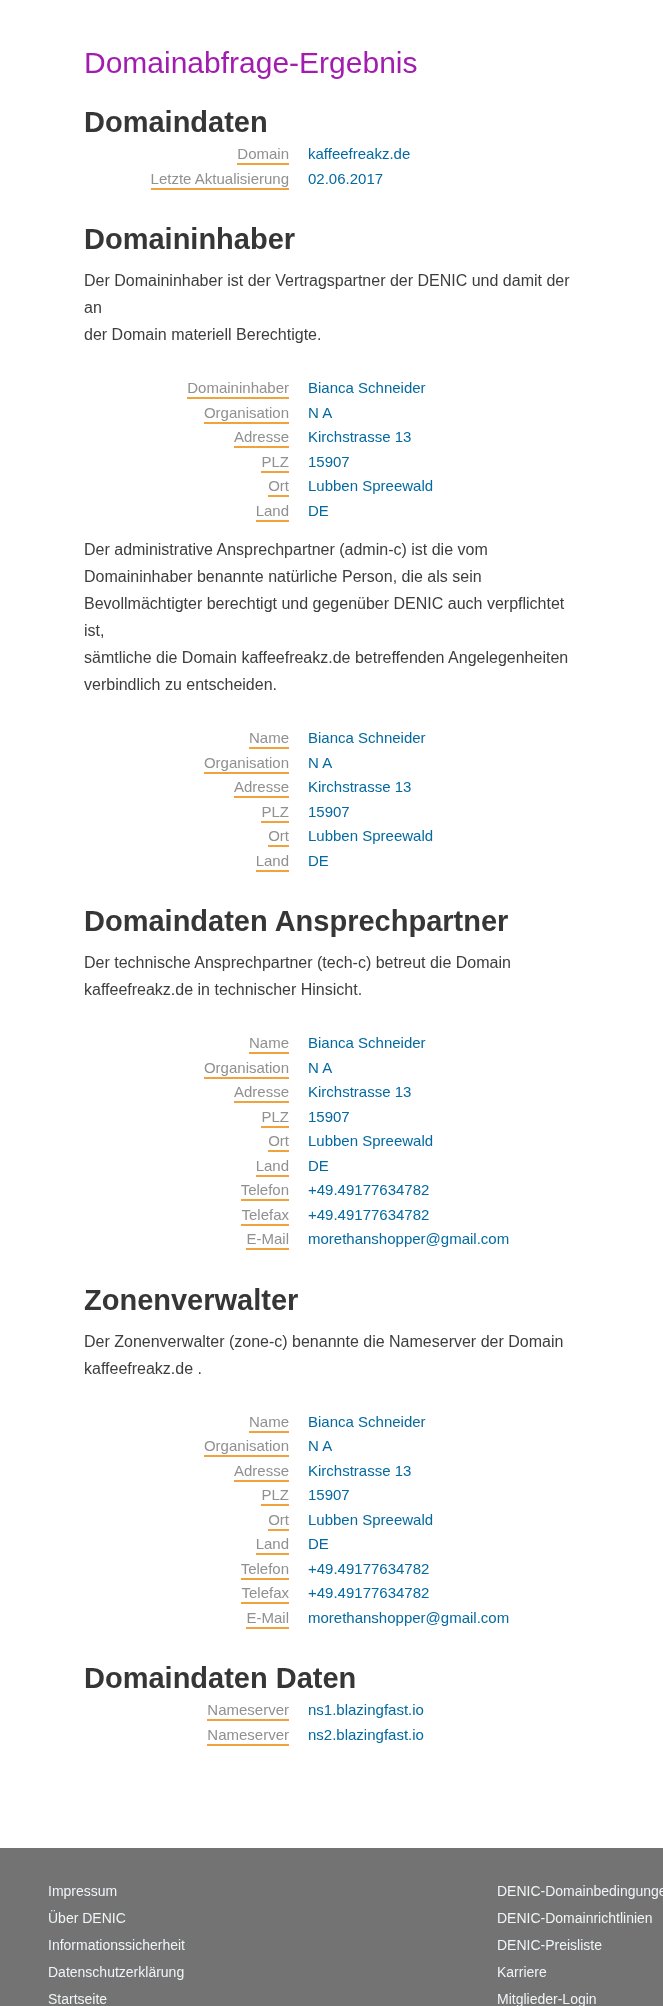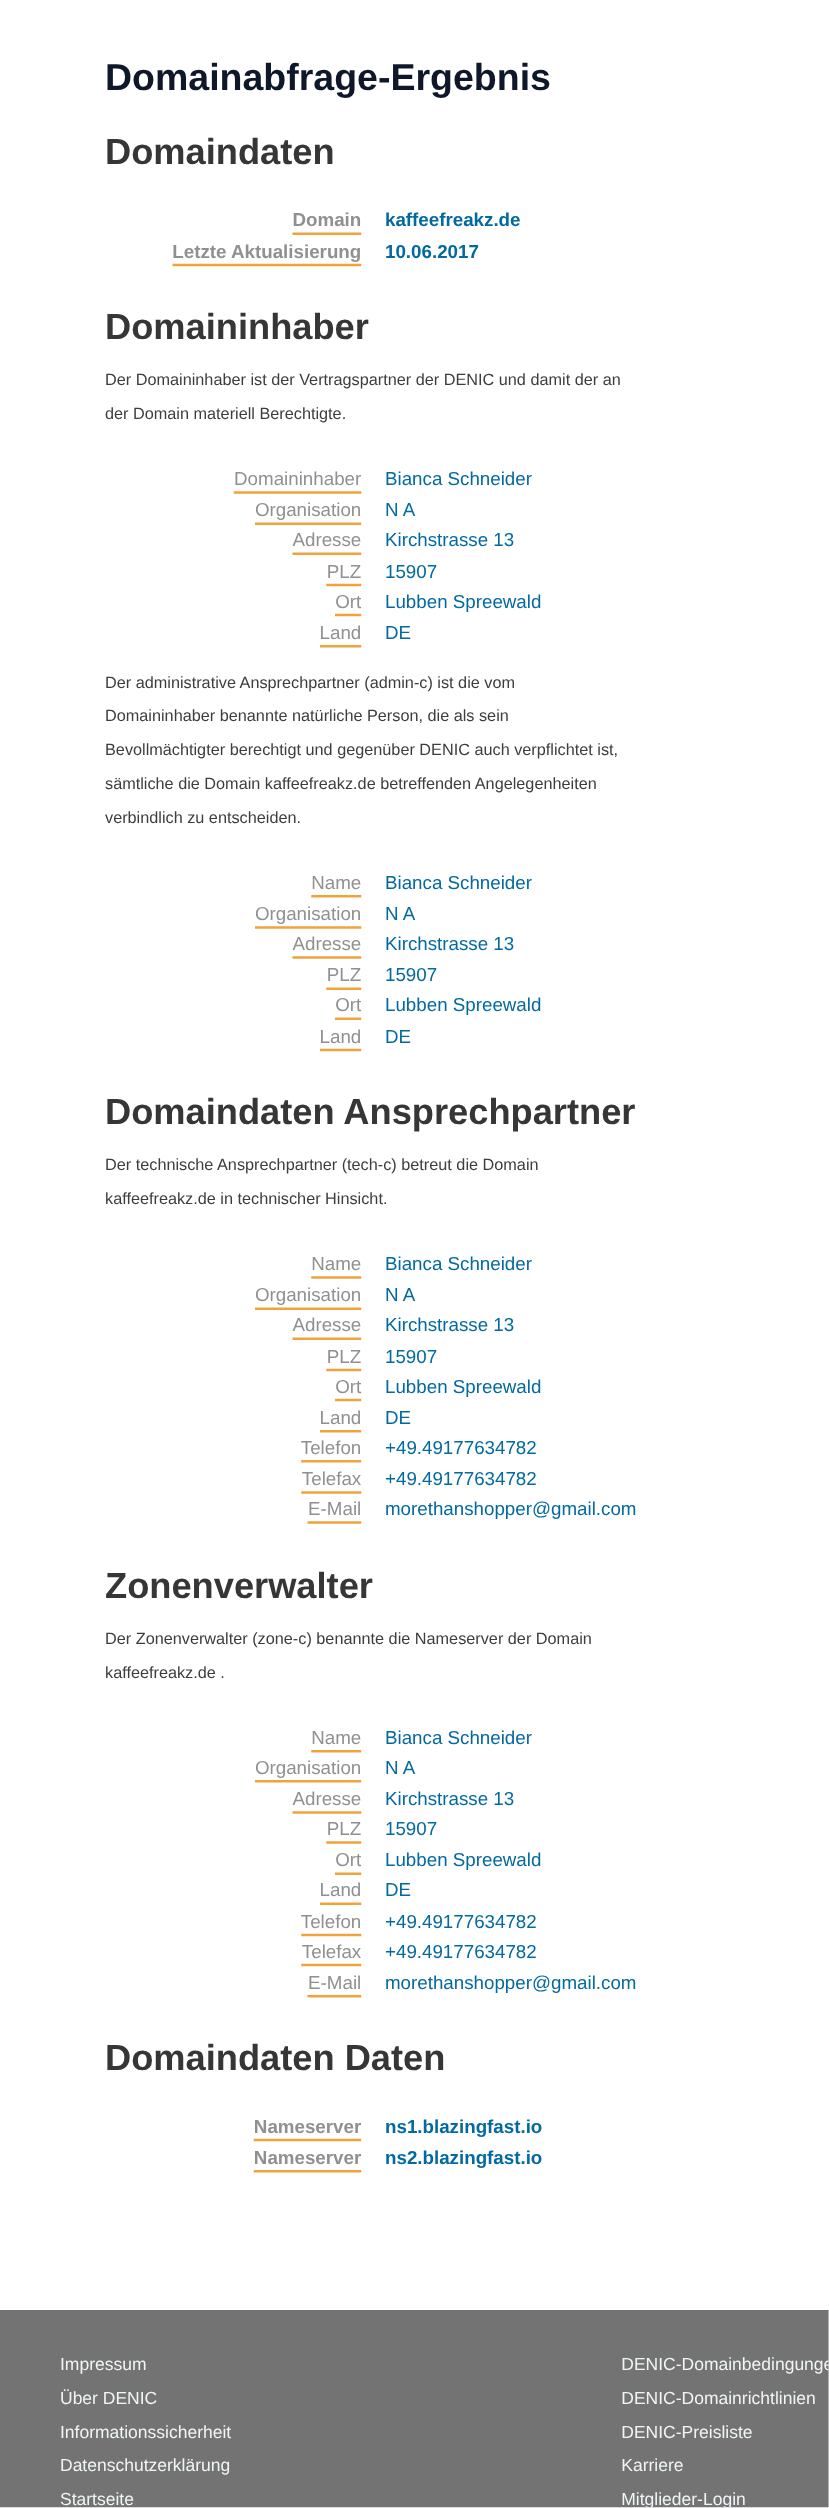--- a/index.html
+++ b/index.html
@@ -14,43 +14,43 @@
     overflow: hidden;
     position: relative;
     color: #3d3d3d;
   }
   main {
     padding: 46px 0 0 84px;
   }
   h1 {
     font-size: 30px;
     line-height: 34px;
-    font-weight: bold;
-    color: #0f172a;
+    font-weight: normal;
+    color: #a21caf;
     margin: 0;
     letter-spacing: 0;
   }
   .section h2 {
     font-size: 29px;
     line-height: 29px;
     font-weight: bold;
     color: #363636;
     margin: 34px 0 0 0;
   }
   .section:first-of-type h2 { margin-top: 28px; }
   .intro {
-    font-size: 13px;
+    font-size: 16px;
     line-height: 27px;
     margin: 13px 0 0 0;
     color: #3d3d3d;
     white-space: pre-line;
     max-width: 505px;
   }
   .fields { margin: 28px 0 0 0; }
-  .section.no-intro .fields { margin-top: 28px; font-weight: bold; }
+  .section.no-intro .fields { margin-top: 5px; }
   .field-row {
     display: flex;
     align-items: baseline;
     line-height: 24.5px;
     font-size: 15px;
   }
   .field-label {
     width: 205px;
     text-align: right;
     flex: 0 0 205px;
@@ -99,21 +99,21 @@
   <div id="sections-root">
       <section class="section no-intro">
         <h2>Domaindaten</h2>
         <div class="fields">
           <div class="field-row">
             <div class="field-label"><span>Domain</span></div>
             <div class="field-value">kaffeefreakz.de</div>
           </div>
           <div class="field-row">
             <div class="field-label"><span>Letzte Aktualisierung</span></div>
-            <div class="field-value">10.06.2017</div>
+            <div class="field-value">02.06.2017</div>
           </div>
         </div>
       </section>
       <section class="section">
         <h2>Domaininhaber</h2>
         <p class="intro">Der Domaininhaber ist der Vertragspartner der DENIC und damit der an
 der Domain materiell Berechtigte.</p>
         <div class="fields">
           <div class="field-row">
             <div class="field-label"><span>Domaininhaber</span></div>

